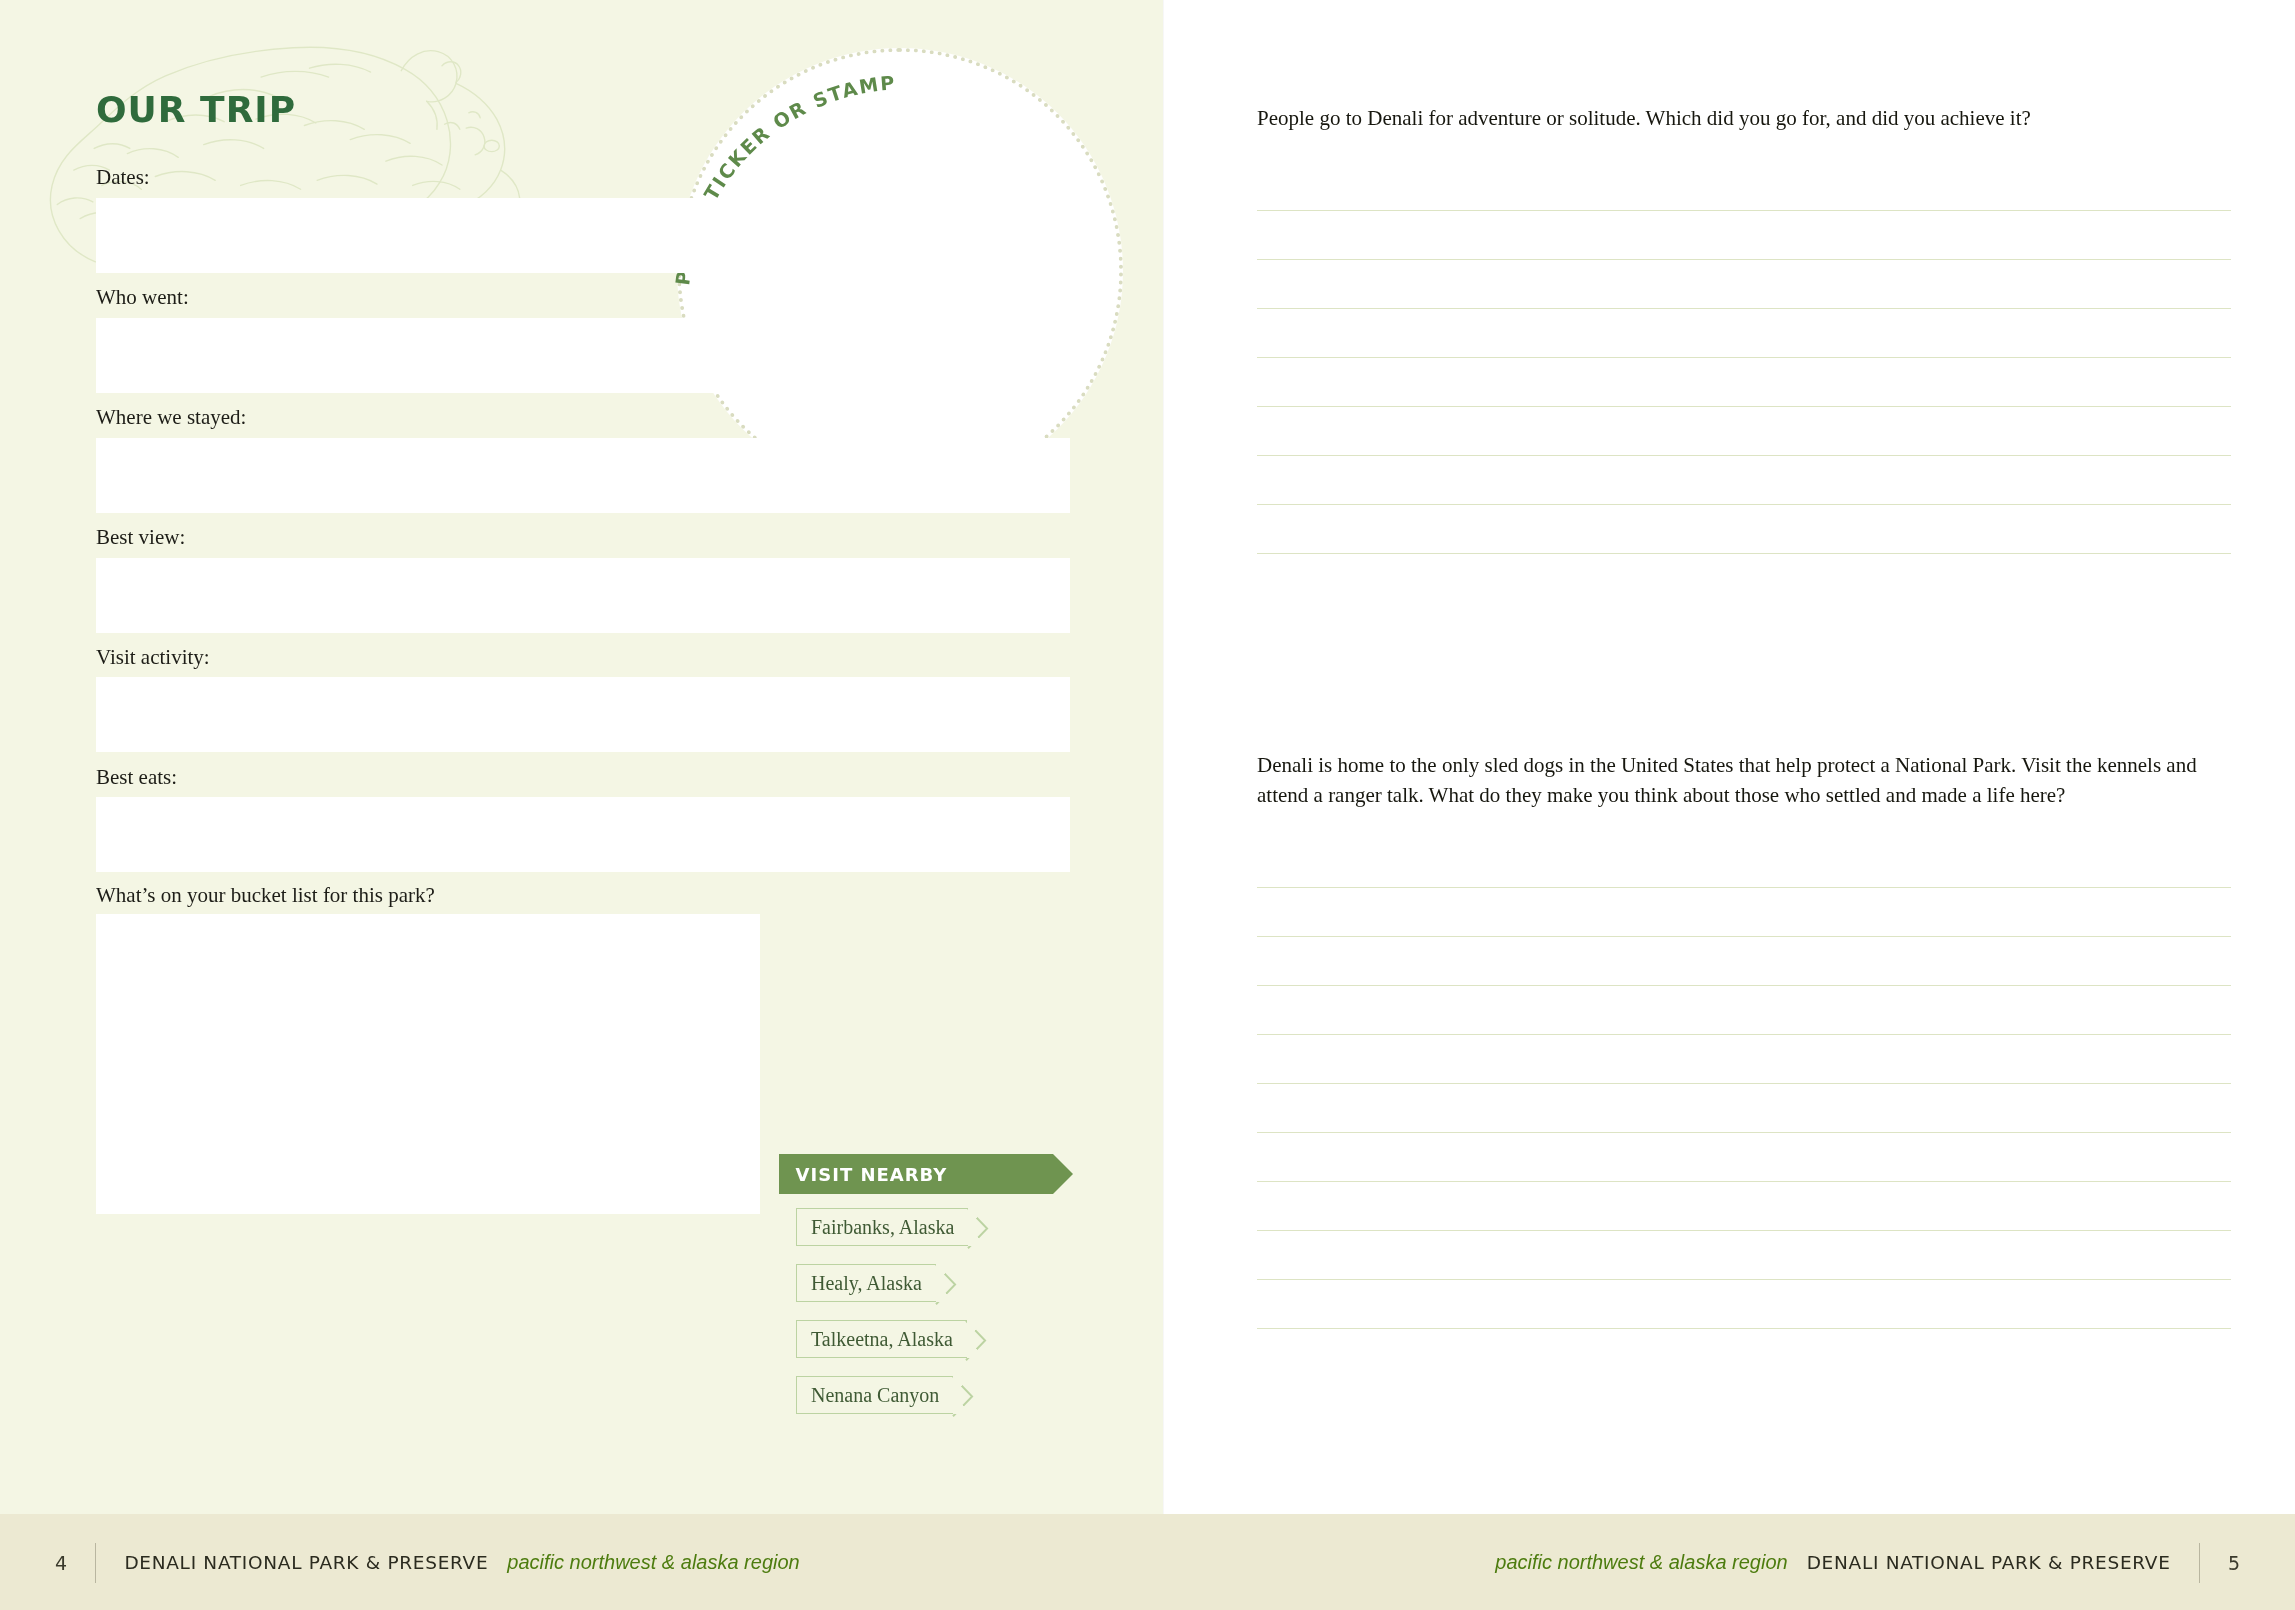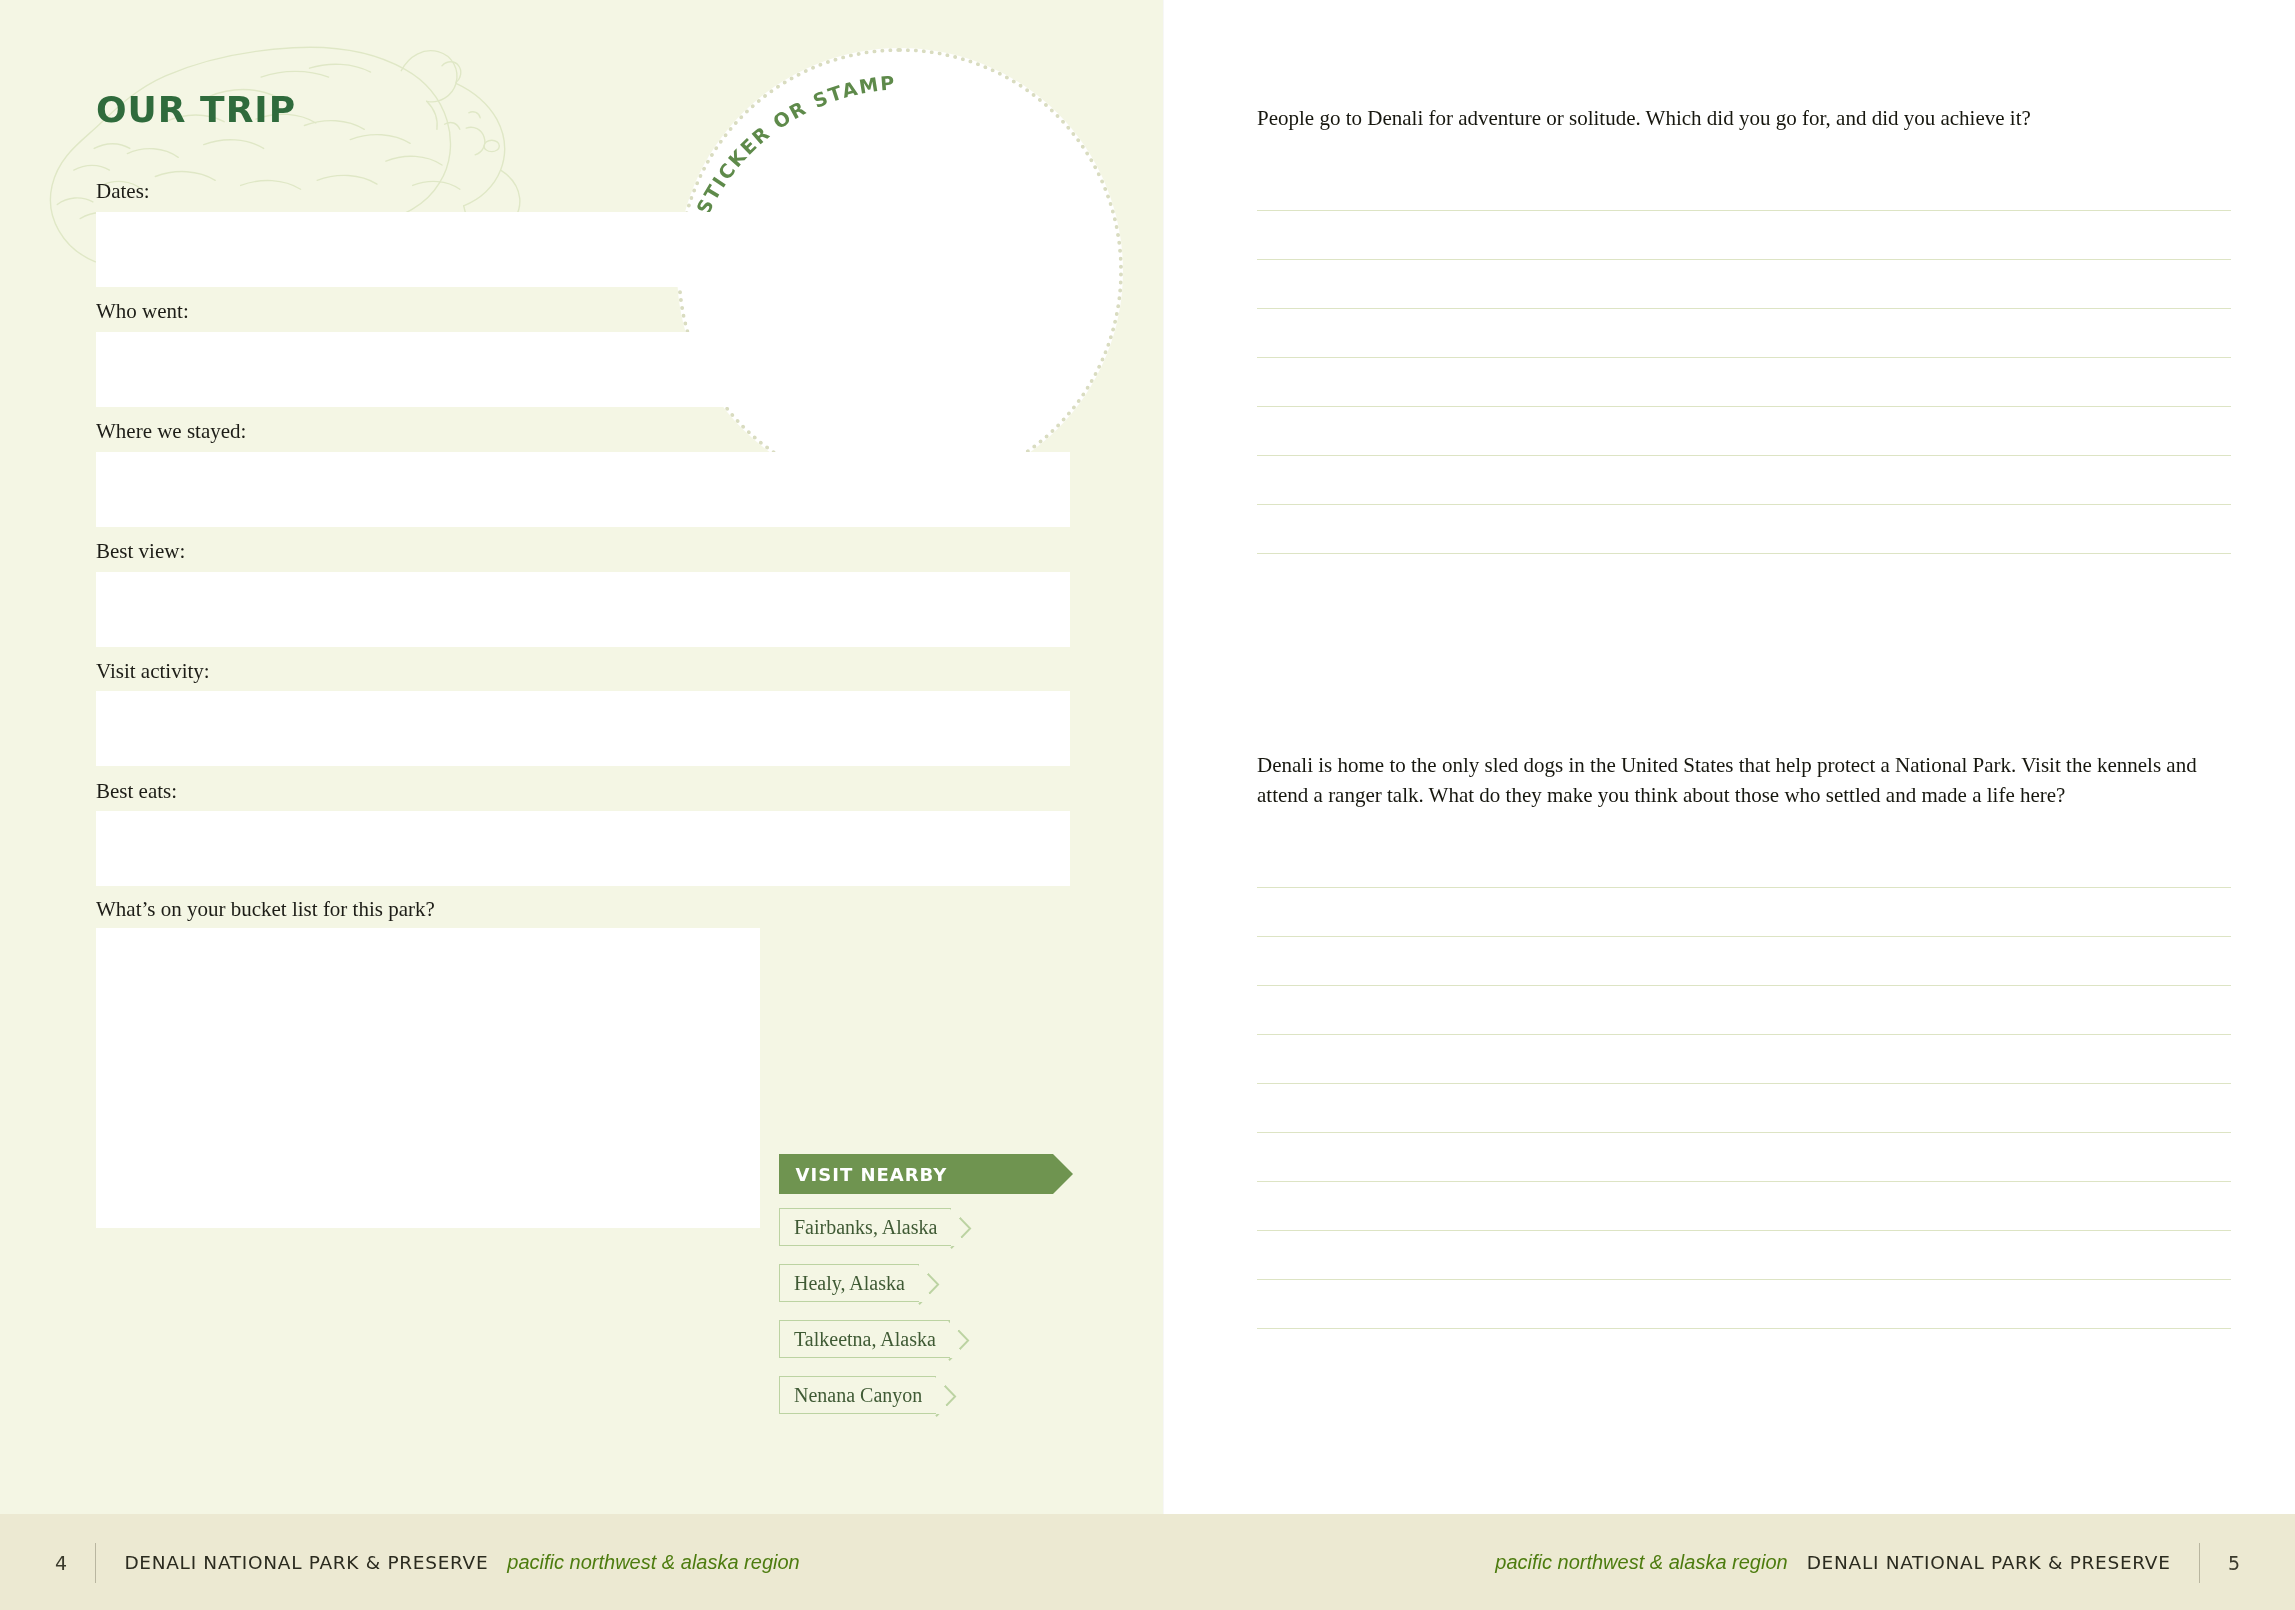--- a/index.html
+++ b/index.html
@@ -59,21 +59,21 @@
     top: 89px;
     font-family: "DejaVu Sans", sans-serif;
     font-weight: bold;
     font-size: 36px;
     letter-spacing: 1px;
     color: #2f6b3c;
   }
   .form-area {
     position: absolute;
     left: 96px;
-    top: 177px;
+    top: 163px;
     width: 976px;
   }
   .field {
     margin-bottom: 10.2px;
   }
   .field-label {
     font-size: 21px;
     color: #1d1d17;
     line-height: 1.35;
     padding-bottom: 6.4px;
@@ -173,20 +173,21 @@
     align-items: center;
     padding: 0 14px 0 14px;
     box-sizing: border-box;
     border: 1.3px solid #bcd3a2;
     border-right: none;
     background: #f4f6e4;
     font-size: 20px;
     color: #3f5a34;
     margin-bottom: 18px;
     white-space: nowrap;
+    margin-left: 17px;
   }
   .vn-item::after {
     content: "";
     position: absolute;
     right: -19px;
     top: -1.3px;
     width: 19px;
     height: 38px;
     background:
       linear-gradient(to bottom right, #f4f6e4 49.3%, transparent 50%) top right / 100% 50% no-repeat,

